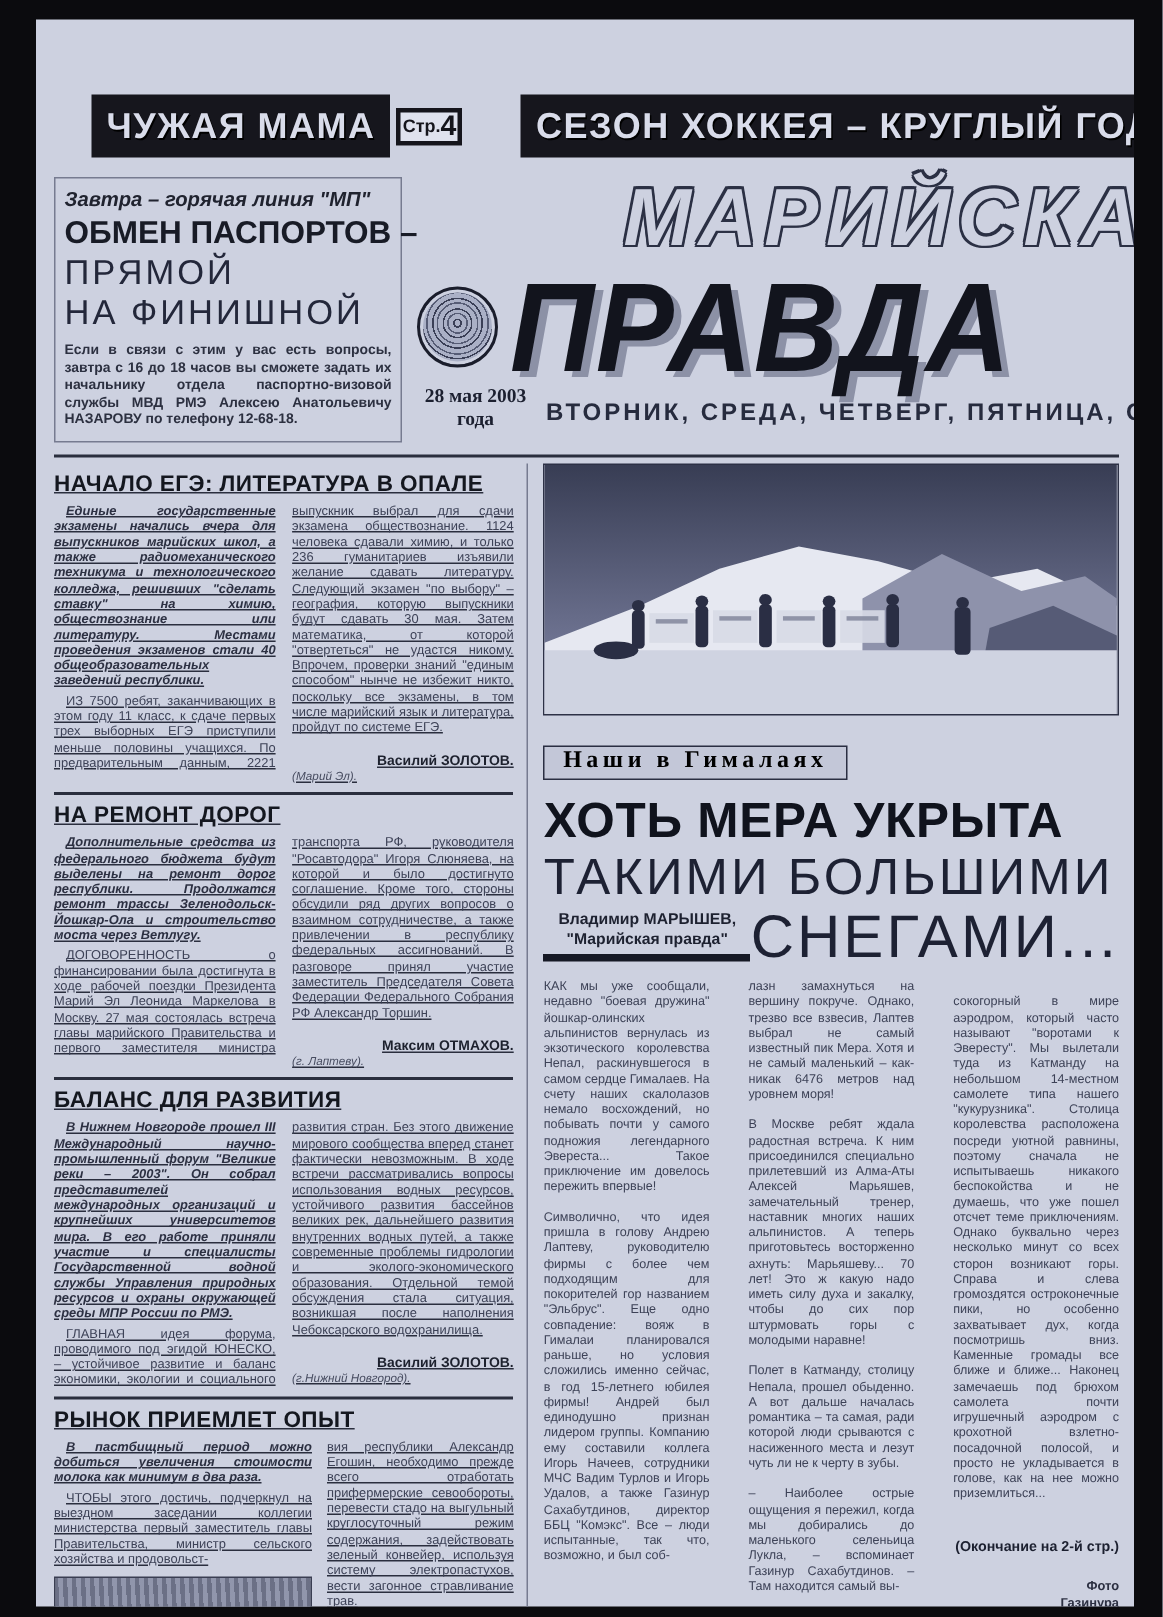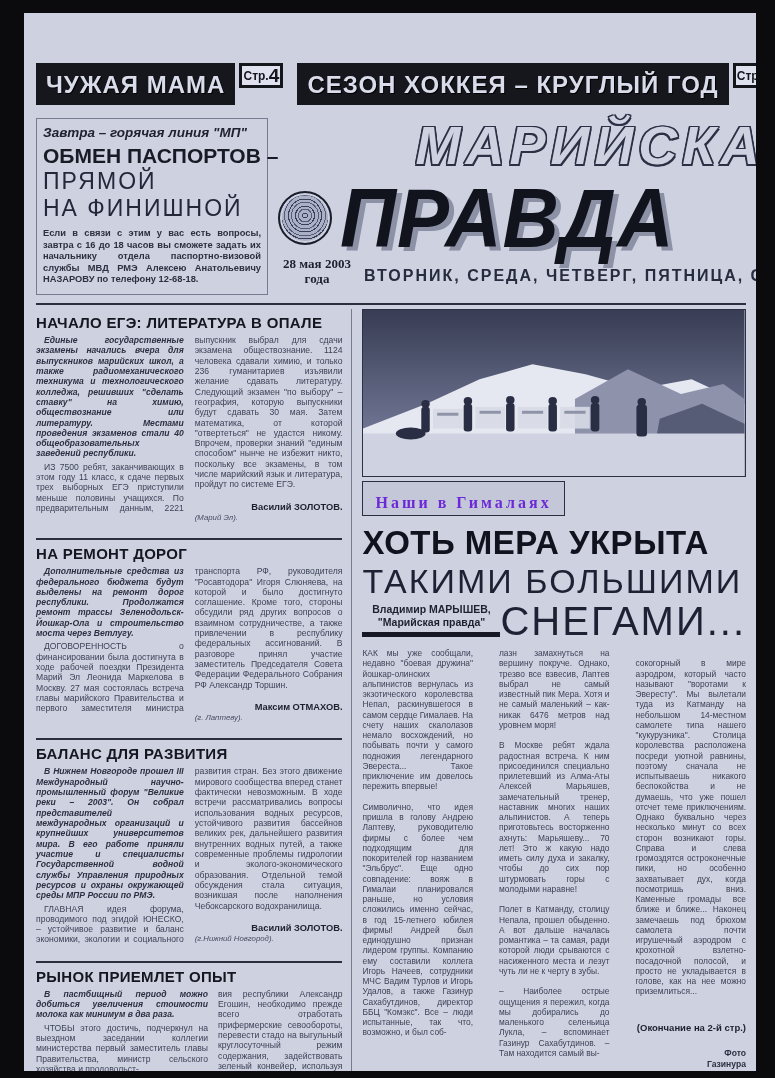--- a/index.html
+++ b/index.html
@@ -5,21 +5,21 @@
   * { margin:0; padding:0; box-sizing:border-box; }
   html,body { width:775px; height:1078px; }
   body { background:#0b0b0e; font-family:"Liberation Sans", sans-serif; position:relative; overflow:hidden; }
   .page {
     position:absolute; left:24px; top:13px; right:19px; bottom:7px;
     background:#cdd1e0; padding:50px 10px 8px 12px; overflow:hidden;
     color:#2a2e3e;
   }
   
   .banners { display:flex; gap:14px; align-items:stretch; }
-  .banner { display:flex; align-items:flex-start; }
+  .banner { display:flex; align-items:center;margin-left:25px; }
   .banner-title {
     background:#16161d; color:#d9dcea; font-weight:900; font-size:24px;
     letter-spacing:1px; padding:8px 10px 6px; display:flex; align-items:center;
     white-space:nowrap; text-shadow:1px 1px 0 #000;
   }
   .banner.right { flex:1; }
   .banner.right .banner-title { flex:1; }
   .page-box {
     background:#dfe2ee; border:3px solid #15151c; width:44px; margin-left:4px;
     display:flex; align-items:center; justify-content:center;
@@ -54,21 +54,21 @@
     text-shadow:5px 4px 0 rgba(96,101,126,.6);
   }
   .mh-bottom { display:flex; align-items:flex-end; gap:8px; margin-top:2px; }
   .mh-date { width:78px; text-align:center; font-family:"Liberation Serif", serif; font-weight:700; font-size:13px; color:#1c2030; line-height:1.15; }
   .mh-days { flex:1; font-weight:700; font-size:16px; letter-spacing:2px; color:#262b3e; padding-bottom:2px; white-space:nowrap; }
   .mh-issue { border:2px solid #181b28; background:#dbdeea; padding:2px 9px; font-weight:700; font-size:12px; color:#14161f; white-space:nowrap; }
   
   .main { display:flex; gap:10px; margin-top:4px; }
   .zone-left { width:352px; border-right:1px solid #767b90; padding-right:9px; }
   .zone-right { flex:1; }
-  .article { border-bottom:2px solid #2a2e3e; padding:5px 0 16px; }
+  .article { border-bottom:2px solid #2a2e3e; padding:5px 0 6px;text-decoration:underline; }
   .article:last-child { border-bottom:none; }
   .article h2 { font-size:15px; font-weight:900; letter-spacing:.3px; color:#14171f; margin-bottom:4px; white-space:nowrap; }
   .acols { columns:2; column-gap:11px; font-size:8.6px; line-height:1.2; color:#3d4257; text-align:justify; }
   .acols .lead { font-weight:700; font-style:italic; color:#2c3042; }
   .acols p { margin-bottom:3px; text-indent:8px; }
   .sig { font-weight:700; font-size:9.3px; text-align:right; color:#1d212e; margin-top:12px; }
   .dateline { font-style:italic; font-size:7.8px; color:#474c60; }
   
   .market-flex { display:flex; gap:10px; font-size:8.6px; line-height:1.2; color:#3d4257; text-align:justify; }
   .m-left { width:172px; display:flex; flex-direction:column; }
@@ -80,23 +80,23 @@
       radial-gradient(ellipse 30px 10px at 20% 60%, rgba(20,22,34,.8) 0 60%, transparent 61%),
       radial-gradient(ellipse 26px 9px at 55% 55%, rgba(25,28,44,.8) 0 60%, transparent 61%),
       radial-gradient(ellipse 34px 11px at 80% 65%, rgba(22,24,38,.8) 0 60%, transparent 61%),
       radial-gradient(ellipse 28px 9px at 35% 75%, rgba(28,31,48,.8) 0 60%, transparent 61%),
       repeating-linear-gradient(87deg, rgba(40,44,64,.35) 0 3px, rgba(150,155,175,.25) 3px 6px),
       linear-gradient(#8f94ab 0 28%, #6d7289 29% 70%, #979cb2 71% 100%);
   }
   
   .him-photo { height:168px; border:1px solid #2d3146; display:block; width:100%; }
   .him-caption {
-    margin-top:4px; border:1px solid #2a2e42; background:#c3c7d8; display:inline-block;
+    margin-top:20px; border:1px solid #2a2e42; background:#c3c7d8; display:inline-block;
     font-family:"Liberation Serif", serif; font-weight:700; font-size:16px; letter-spacing:3px;
-    padding:12px 12px 3px; color:#6d28d9;
+    padding:0 12px 3px; color:#000000;
   }
   .him-hl1 { font-size:33px; font-weight:900; letter-spacing:.5px; color:#10131d; margin-top:8px; white-space:nowrap; }
   .him-hl2 { font-size:34px; font-weight:400; letter-spacing:2px; color:#1d2133; white-space:nowrap; }
   .him-row3 { display:flex; align-items:flex-end; }
   .byline { width:138px; text-align:center; font-weight:700; font-size:10.5px; color:#1d2130; line-height:1.25; padding-bottom:4px; }
   .byline .bar { height:5px; background:#161925; margin-top:3px; }
   .him-hl3 { flex:1; text-align:right; font-size:40px; font-weight:400; letter-spacing:2px; color:#1d2133; white-space:nowrap; line-height:1; }
   .him-cols { display:flex; gap:26px; margin-top:7px; font-size:8.4px; line-height:1.22; color:#3d4257; text-align:justify; }
   .him-col { flex:1; white-space:pre-line; }
   .him-end { text-align:right; margin-top:5px; }

